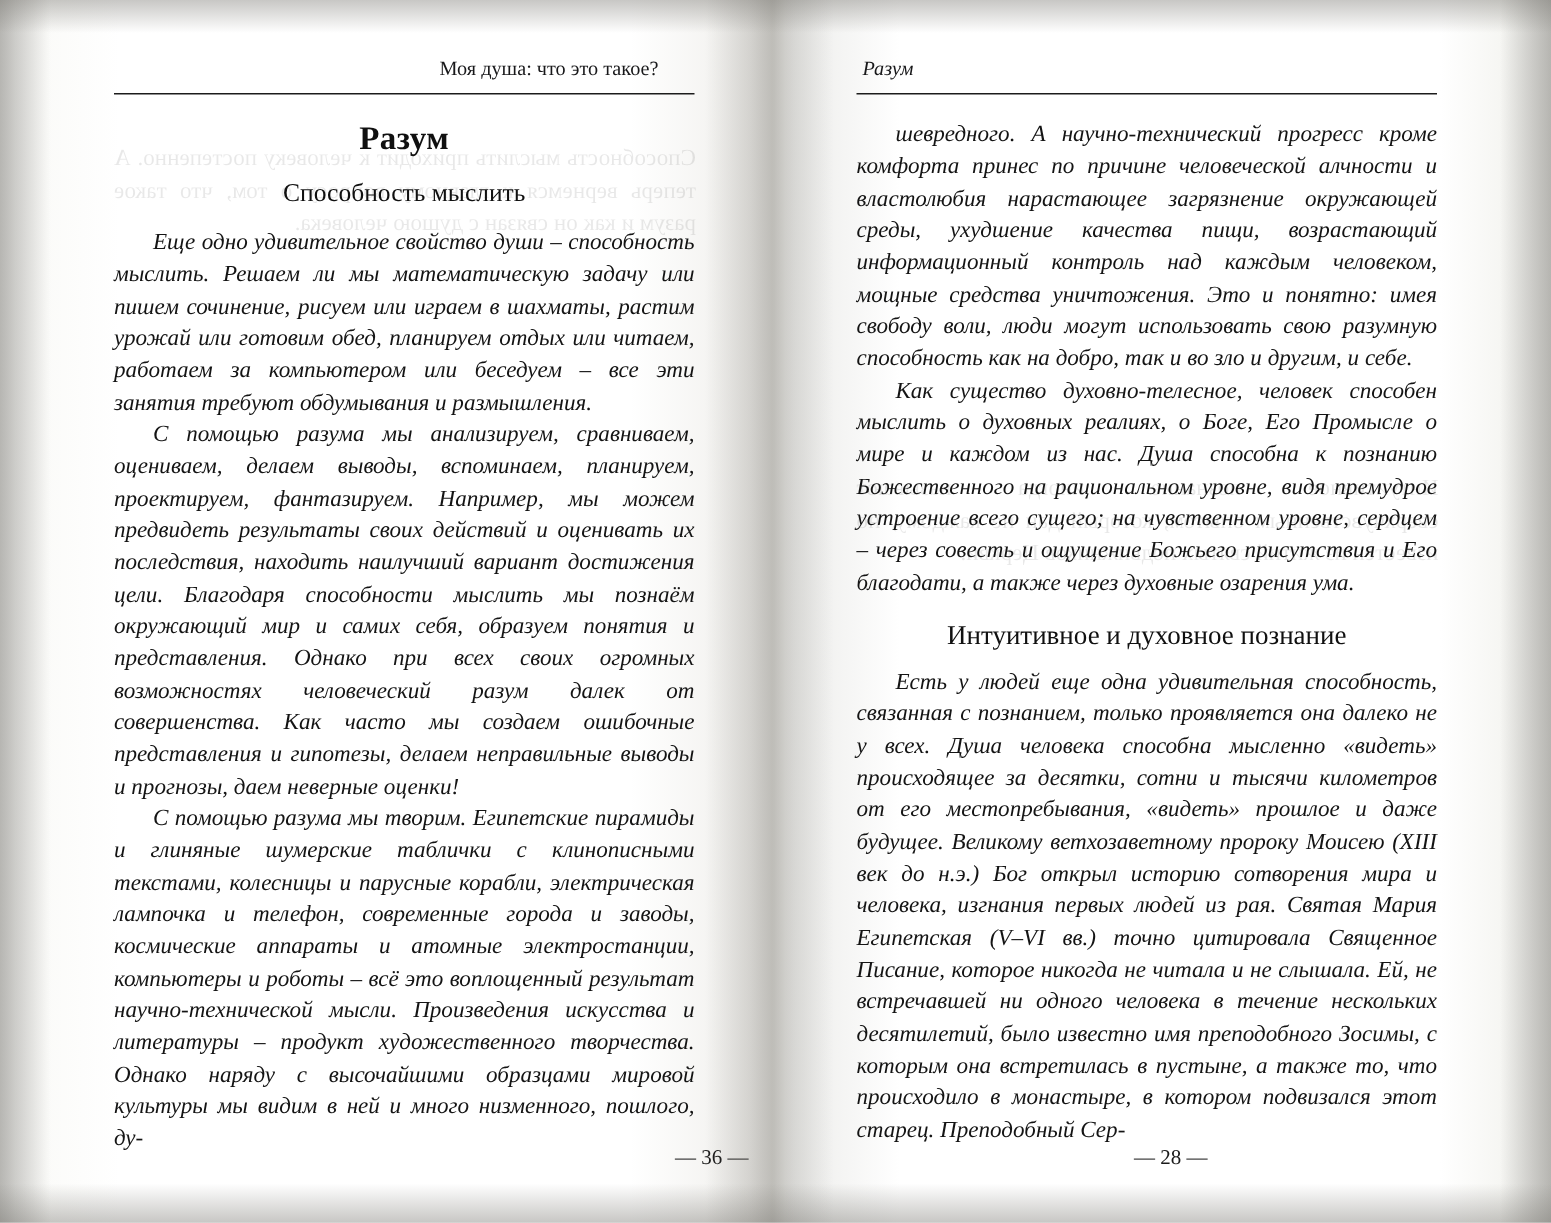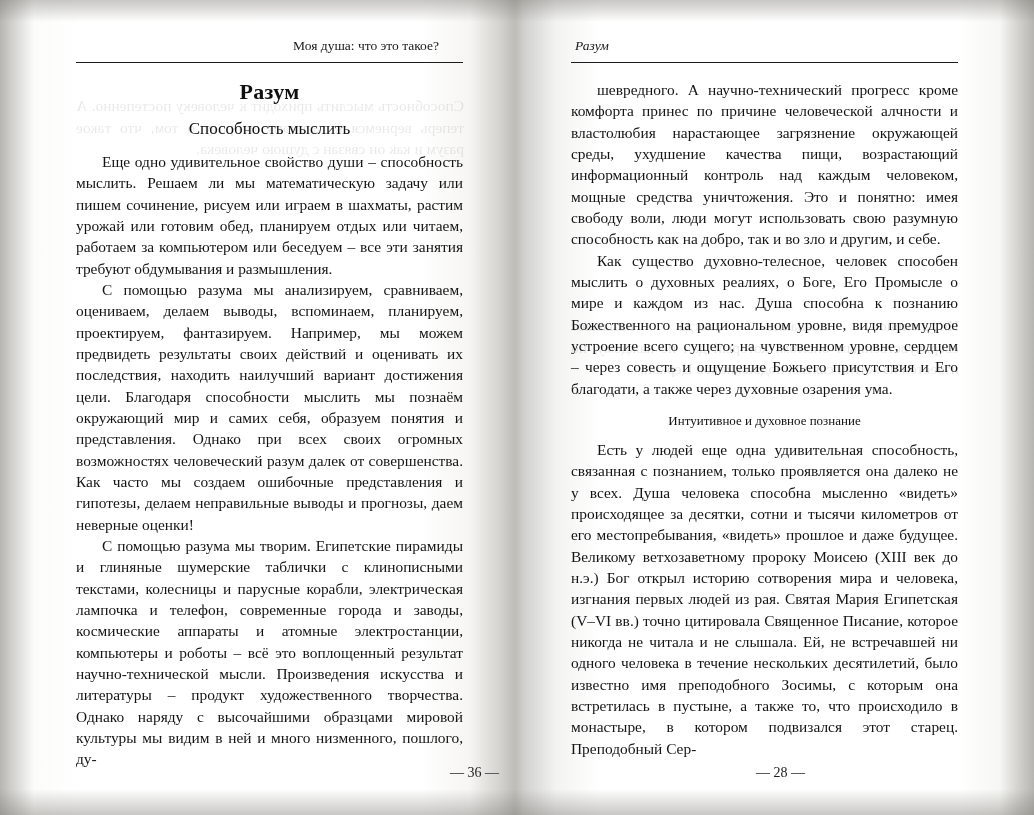--- a/index.html
+++ b/index.html
@@ -69,30 +69,31 @@
   }
   .section-title {
     text-align: center;
     font-size: 17px;
     font-weight: normal;
     margin: 2px 0 12px 0;
     color: #101010;
   }
   .section-title.mid {
     margin: 14px 0 10px 0;
-    font-size: 13px;
+    font-size: 18px;
   }
   p.body {
     margin: 0;
     text-align: justify;
     text-indent: 26px;
     font-size: 15.4px;
     line-height: 1.385;
     color: #141414;
     hyphens: manual;
+    font-style: italic;
   }
   p.body + p.body {
     margin-top: 0;
   }
   .folio {
     position: absolute;
     bottom: 34px;
     font-size: 14px;
     color: #1a1a1a;
     white-space: nowrap;

